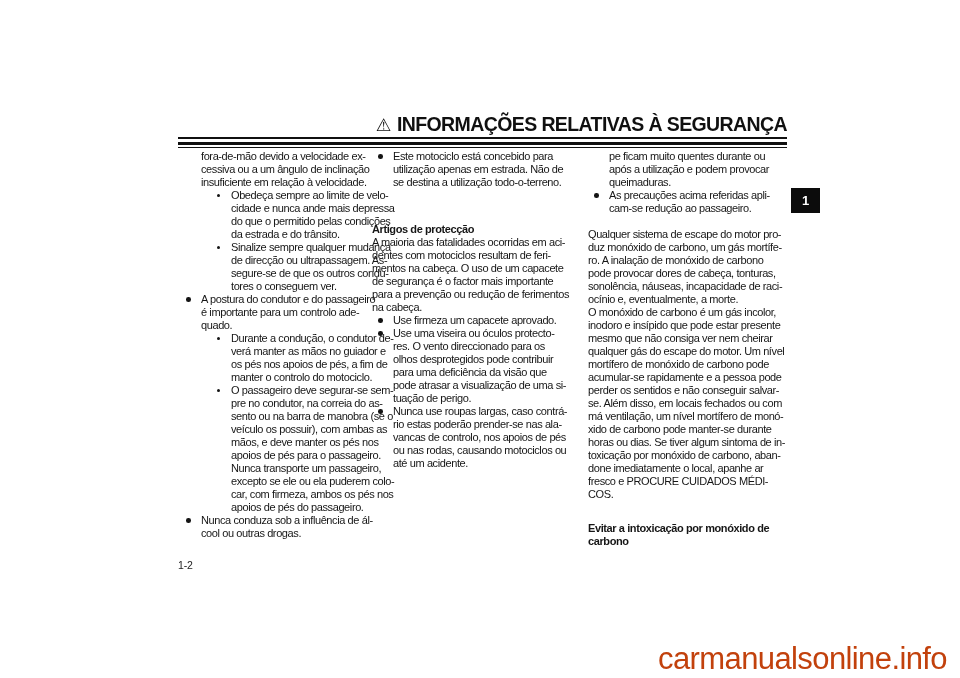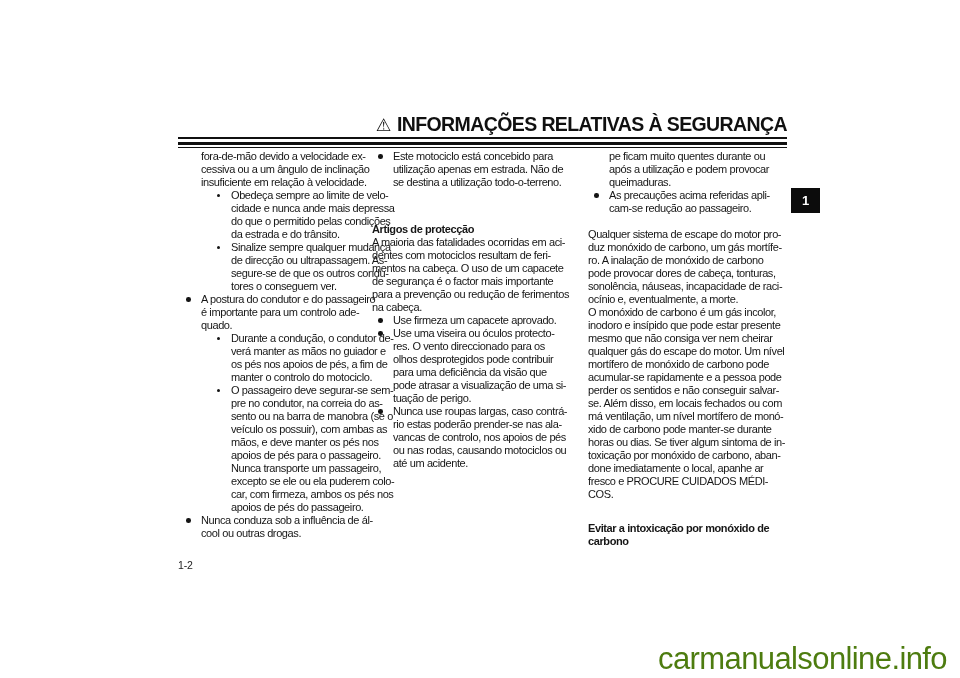--- a/index.html
+++ b/index.html
@@ -29,21 +29,21 @@
   .h{font-weight:700;margin-top:21px;}
   .sp{height:13px;}
   .txt{display:block;white-space:pre;}
   .dot{position:absolute;border-radius:50%;background:#141414;}
   .dot1{left:6px;top:4px;width:4.6px;height:4.6px;}
   .dot2{left:37px;top:5px;width:3px;height:3px;}
   
   .pagenum{position:absolute;left:178px;top:533px;width:609px;text-align:left;
        font-size:10.5px;letter-spacing:-0.2px;color:#1c1c1c;margin-top:26px;}
   .watermark{position:absolute;right:13px;top:641px;font-size:31px;letter-spacing:-0.6px;
-       color:#4d7c0f;}
+       color:#c2410c;}
 </style>
 </head>
 <body>
 
 <div class="page">
 
   <div class="header-title"><span class="warn">⚠</span><span>INFORMAÇÕES RELATIVAS À SEGURANÇA</span></div>
   <div class="rule rule-under"></div>
   <div class="rule rule-thick"></div>
   <div class="rule rule-thin"></div>

